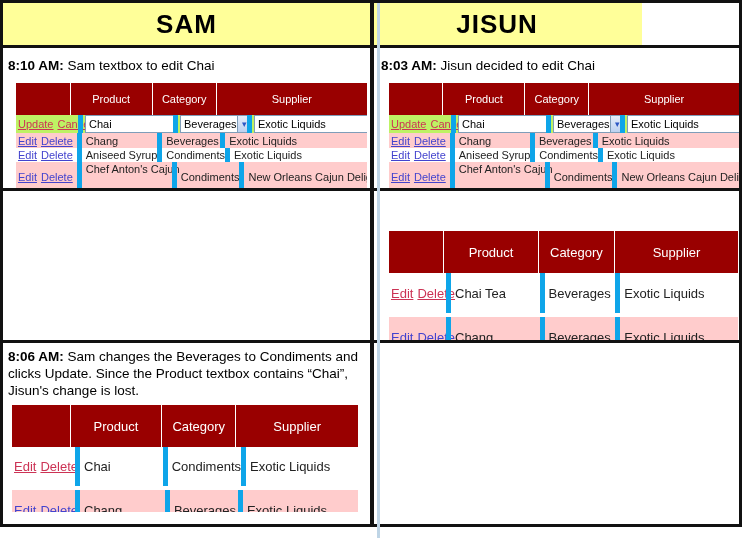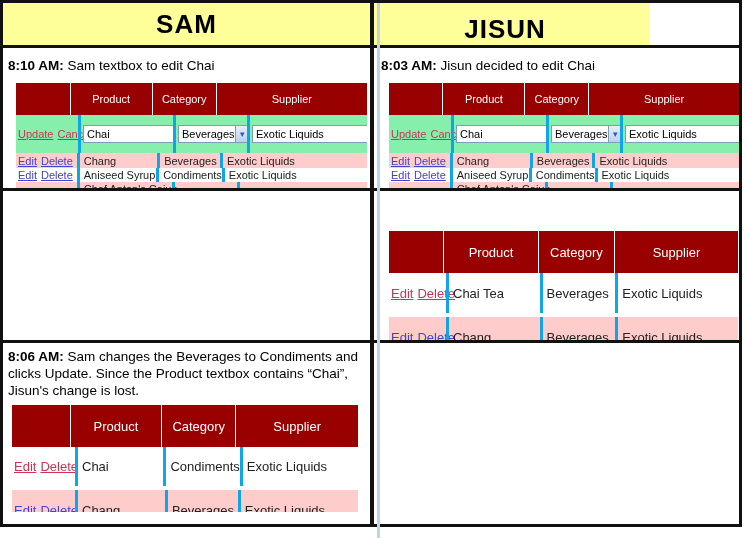--- a/index.html
+++ b/index.html
@@ -17,33 +17,33 @@
   
   .caption{position:absolute;font-size:13.5px;line-height:17px;z-index:2;}
   .caption b{font-weight:bold;}
   
   .gwrap{position:absolute;overflow:hidden;z-index:2;background:transparent;}
   .grow{display:flex;}
   .gcell{box-sizing:border-box;display:flex;align-items:center;}
   .ghead{background:#990000;color:#fff;font-weight:normal;}
   .ghead .gcell{justify-content:center;border-left:1px solid #fff;}
   .ghead .gcell:first-child{border-left:none;}
-  .gbody .gcell{border-left:3px solid #0ea5e9;padding-left:4px;color:#222;}
+  .gbody .gcell{border-left:5px solid #0ea5e9;padding-left:4px;color:#222;}
   .gbody .gcell:first-child{border-left:none;padding-left:2px;}
   .pink{background:#FFCCCC;}
   .white{background:#fff;}
   .nowrap{white-space:nowrap;}
   a.lnk-red{color:#CC3355;text-decoration:underline;cursor:pointer;}
   a.lnk-blue{color:#4343CE;text-decoration:underline;cursor:pointer;}
   .lnkpair a{margin-right:4px;}
   
   .sg{width:406px;font-size:11px;}
   .sg .ghead{height:32px;font-size:11px;}
   .sg-c0{width:62px;}.sg-c1{width:95px;}.sg-c2{width:74px;}.sg-c3{width:175px;}
-  .sg .grow-edit{height:38px;background:#86efac;}
+  .sg .grow-edit{height:18px;background:#bef264;}
   .sg .grow-data{height:15px;}
   .sg .grow-data2{height:14px;}
   .sg .grow-tall{height:28px;}
   .sg .grow-tall .gcell{align-items:flex-start;padding-top:1px;}
   .sg .grow-tall .gcell.low{align-items:flex-start;padding-top:9px;}
   
   .xp-input{box-sizing:border-box;height:18px;border:1px solid #7F9DB9;font-family:"Liberation Sans",sans-serif;font-size:11px;padding:0 3px;margin:0;background:#fff;color:#000;}
   .xp-select{box-sizing:border-box;width:72px;height:18px;border:1px solid #7F9DB9;background:#fff;display:flex;align-items:stretch;cursor:pointer;}
   .xp-select .txt{flex:1;font-size:11px;display:flex;align-items:center;padding-left:3px;color:#000;}
   .xp-select .btn{width:15px;background:linear-gradient(#E6EEFA,#BCD1F0);border-left:1px solid #7F9DB9;display:flex;align-items:center;justify-content:center;color:#2B57C4;font-size:9px;}
@@ -59,21 +59,21 @@
 </head>
 <body>
 
 <div id="stage">
 
   <div class="board"></div>
 
   <div class="ycell" style="left:3px;width:367px;">
     <span>SAM</span>
   </div>
-  <div class="ycell" style="left:360px;width:290px;align-items:flex-end;">
+  <div class="ycell" style="left:352px;width:290px;">
     <span>JISUN</span>
   </div>
 
   <div class="hline" style="top:45px;"></div>
   <div class="hline" style="top:188px;"></div>
   <div class="hline" style="top:340px;"></div>
   <div class="vdivider"></div>
   <div class="blue-line"></div>
 
   <div class="caption" style="left:8px;top:57px;width:355px;">

